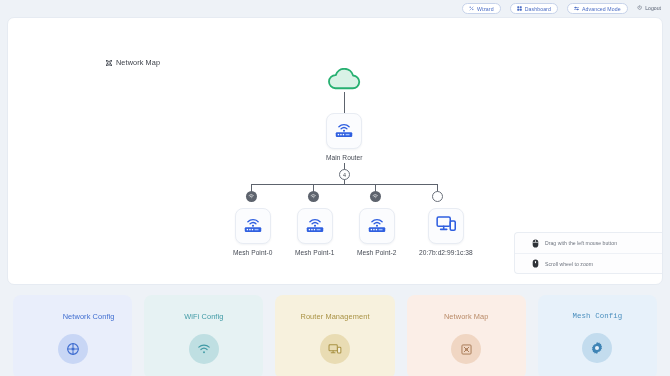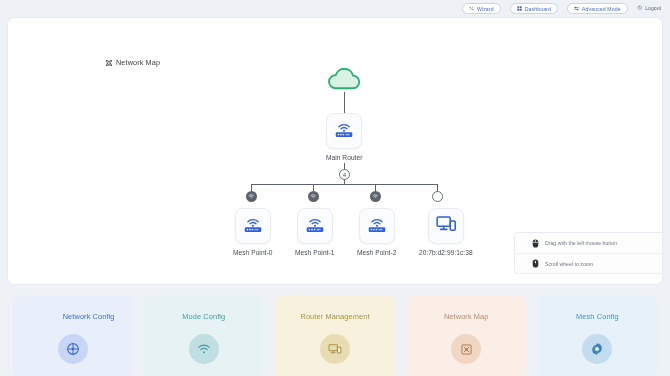--- a/index.html
+++ b/index.html
@@ -363,21 +363,21 @@
     <div class="card-ic" style="background:#c8d6f5;">
       <svg width="14" height="14" viewBox="0 0 20 20" fill="none" stroke="#3f6dd0" stroke-width="1.6">
         <circle cx="10" cy="10" r="7.6"></circle>
         <path d="M10 2.4v4.1M10 13.5v4.1M2.4 10h4.1M13.5 10h4.1" stroke-linecap="round"></path>
         <circle cx="10" cy="10" r="2.6" fill="#3f6dd0" stroke="none"></circle>
       </svg>
     </div>
   </div>
 
   <div class="card" style="background:#e6f2f3;">
-    <div class="card-title" style="color:#3f9aa5;">Mode Config</div>
+    <div class="card-title" style="color:#3f9aa5;">WiFi Config</div>
     <div class="card-ic" style="background:#bfdfe2;">
       <svg width="14" height="14" viewBox="0 0 20 20" fill="none" stroke="#3f9aa5" stroke-width="1.7" stroke-linecap="round">
         <path d="M2.6 7.4a11 11 0 0 1 14.8 0"></path>
         <path d="M5.6 10.8a6.6 6.6 0 0 1 8.8 0"></path>
         <circle cx="10" cy="14.6" r="1.3" fill="#3f9aa5" stroke="none"></circle>
       </svg>
     </div>
   </div>
 
   <div class="card" style="background:#f7f1dd;">
@@ -396,21 +396,21 @@
     <div class="card-ic" style="background:#f0d6c3;">
       <svg width="13" height="13" viewBox="0 0 20 20" fill="none" stroke="#a97b57" stroke-width="1.5">
         <rect x="3" y="3" width="14" height="14" rx="1.4"></rect>
         <path d="M6.5 6.5 13.5 13.5M13.5 6.5 6.5 13.5" stroke-linecap="round"></path>
         <circle cx="10" cy="10" r="2" fill="#a97b57" stroke="none"></circle>
       </svg>
     </div>
   </div>
 
   <div class="card" style="background:#e7f1fa;">
-    <div class="card-title" style="color:#4b8fbe;">Mesh Config</div>
+    <div class="card-title" style="color:#4b8fbe;font-family:Liberation Mono, monospace;">Mesh Config</div>
     <div class="card-ic" style="background:#c3dcee;">
       <svg width="14" height="14" viewBox="0 0 20 20" fill="#3f84b5">
         <path d="M10 1.6l1.5 1.1 1.8-.5.8 1.7 1.8.4-.1 1.9 1.4 1.2-.9 1.6.9 1.6-1.4 1.2.1 1.9-1.8.4-.8 1.7-1.8-.5L10 18.4l-1.5-1.1-1.8.5-.8-1.7-1.8-.4.1-1.9L2.8 12.6l.9-1.6-.9-1.6 1.4-1.2-.1-1.9 1.8-.4.8-1.7 1.8.5L10 1.6Z"></path>
         <circle cx="10" cy="10" r="2.9" fill="#e7f1fa"></circle>
       </svg>
     </div>
   </div>
 
 </div>
 

